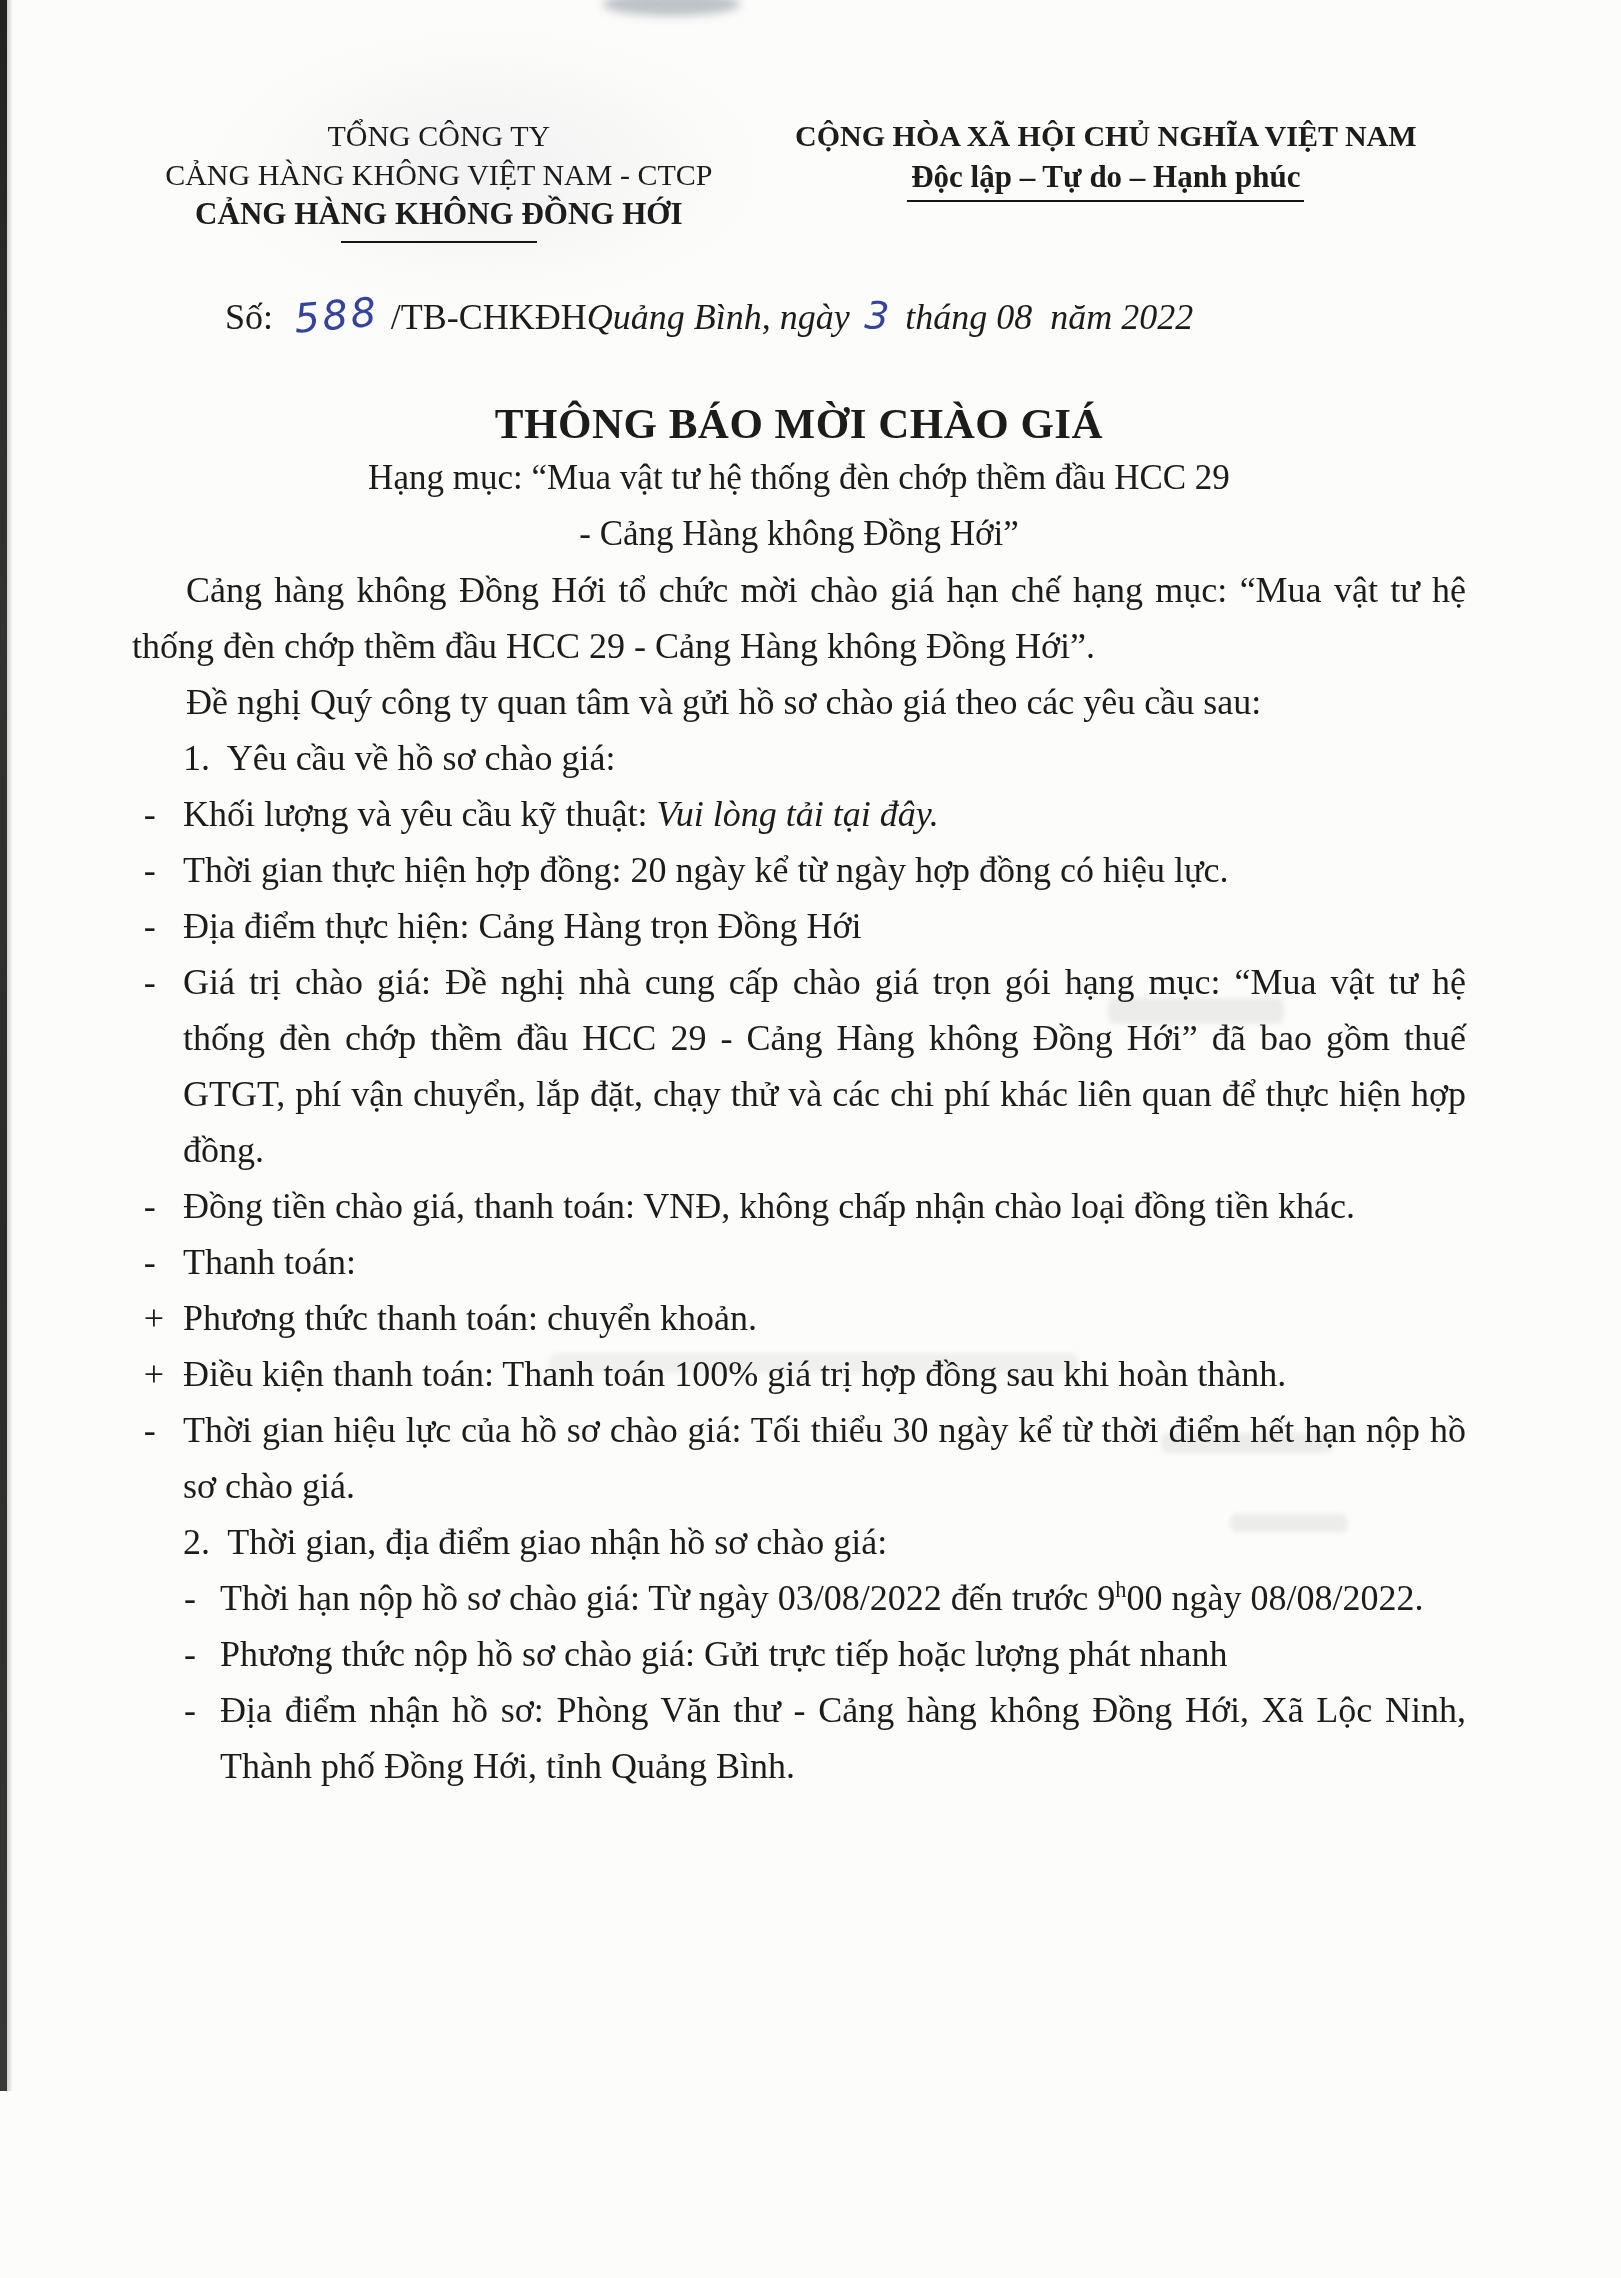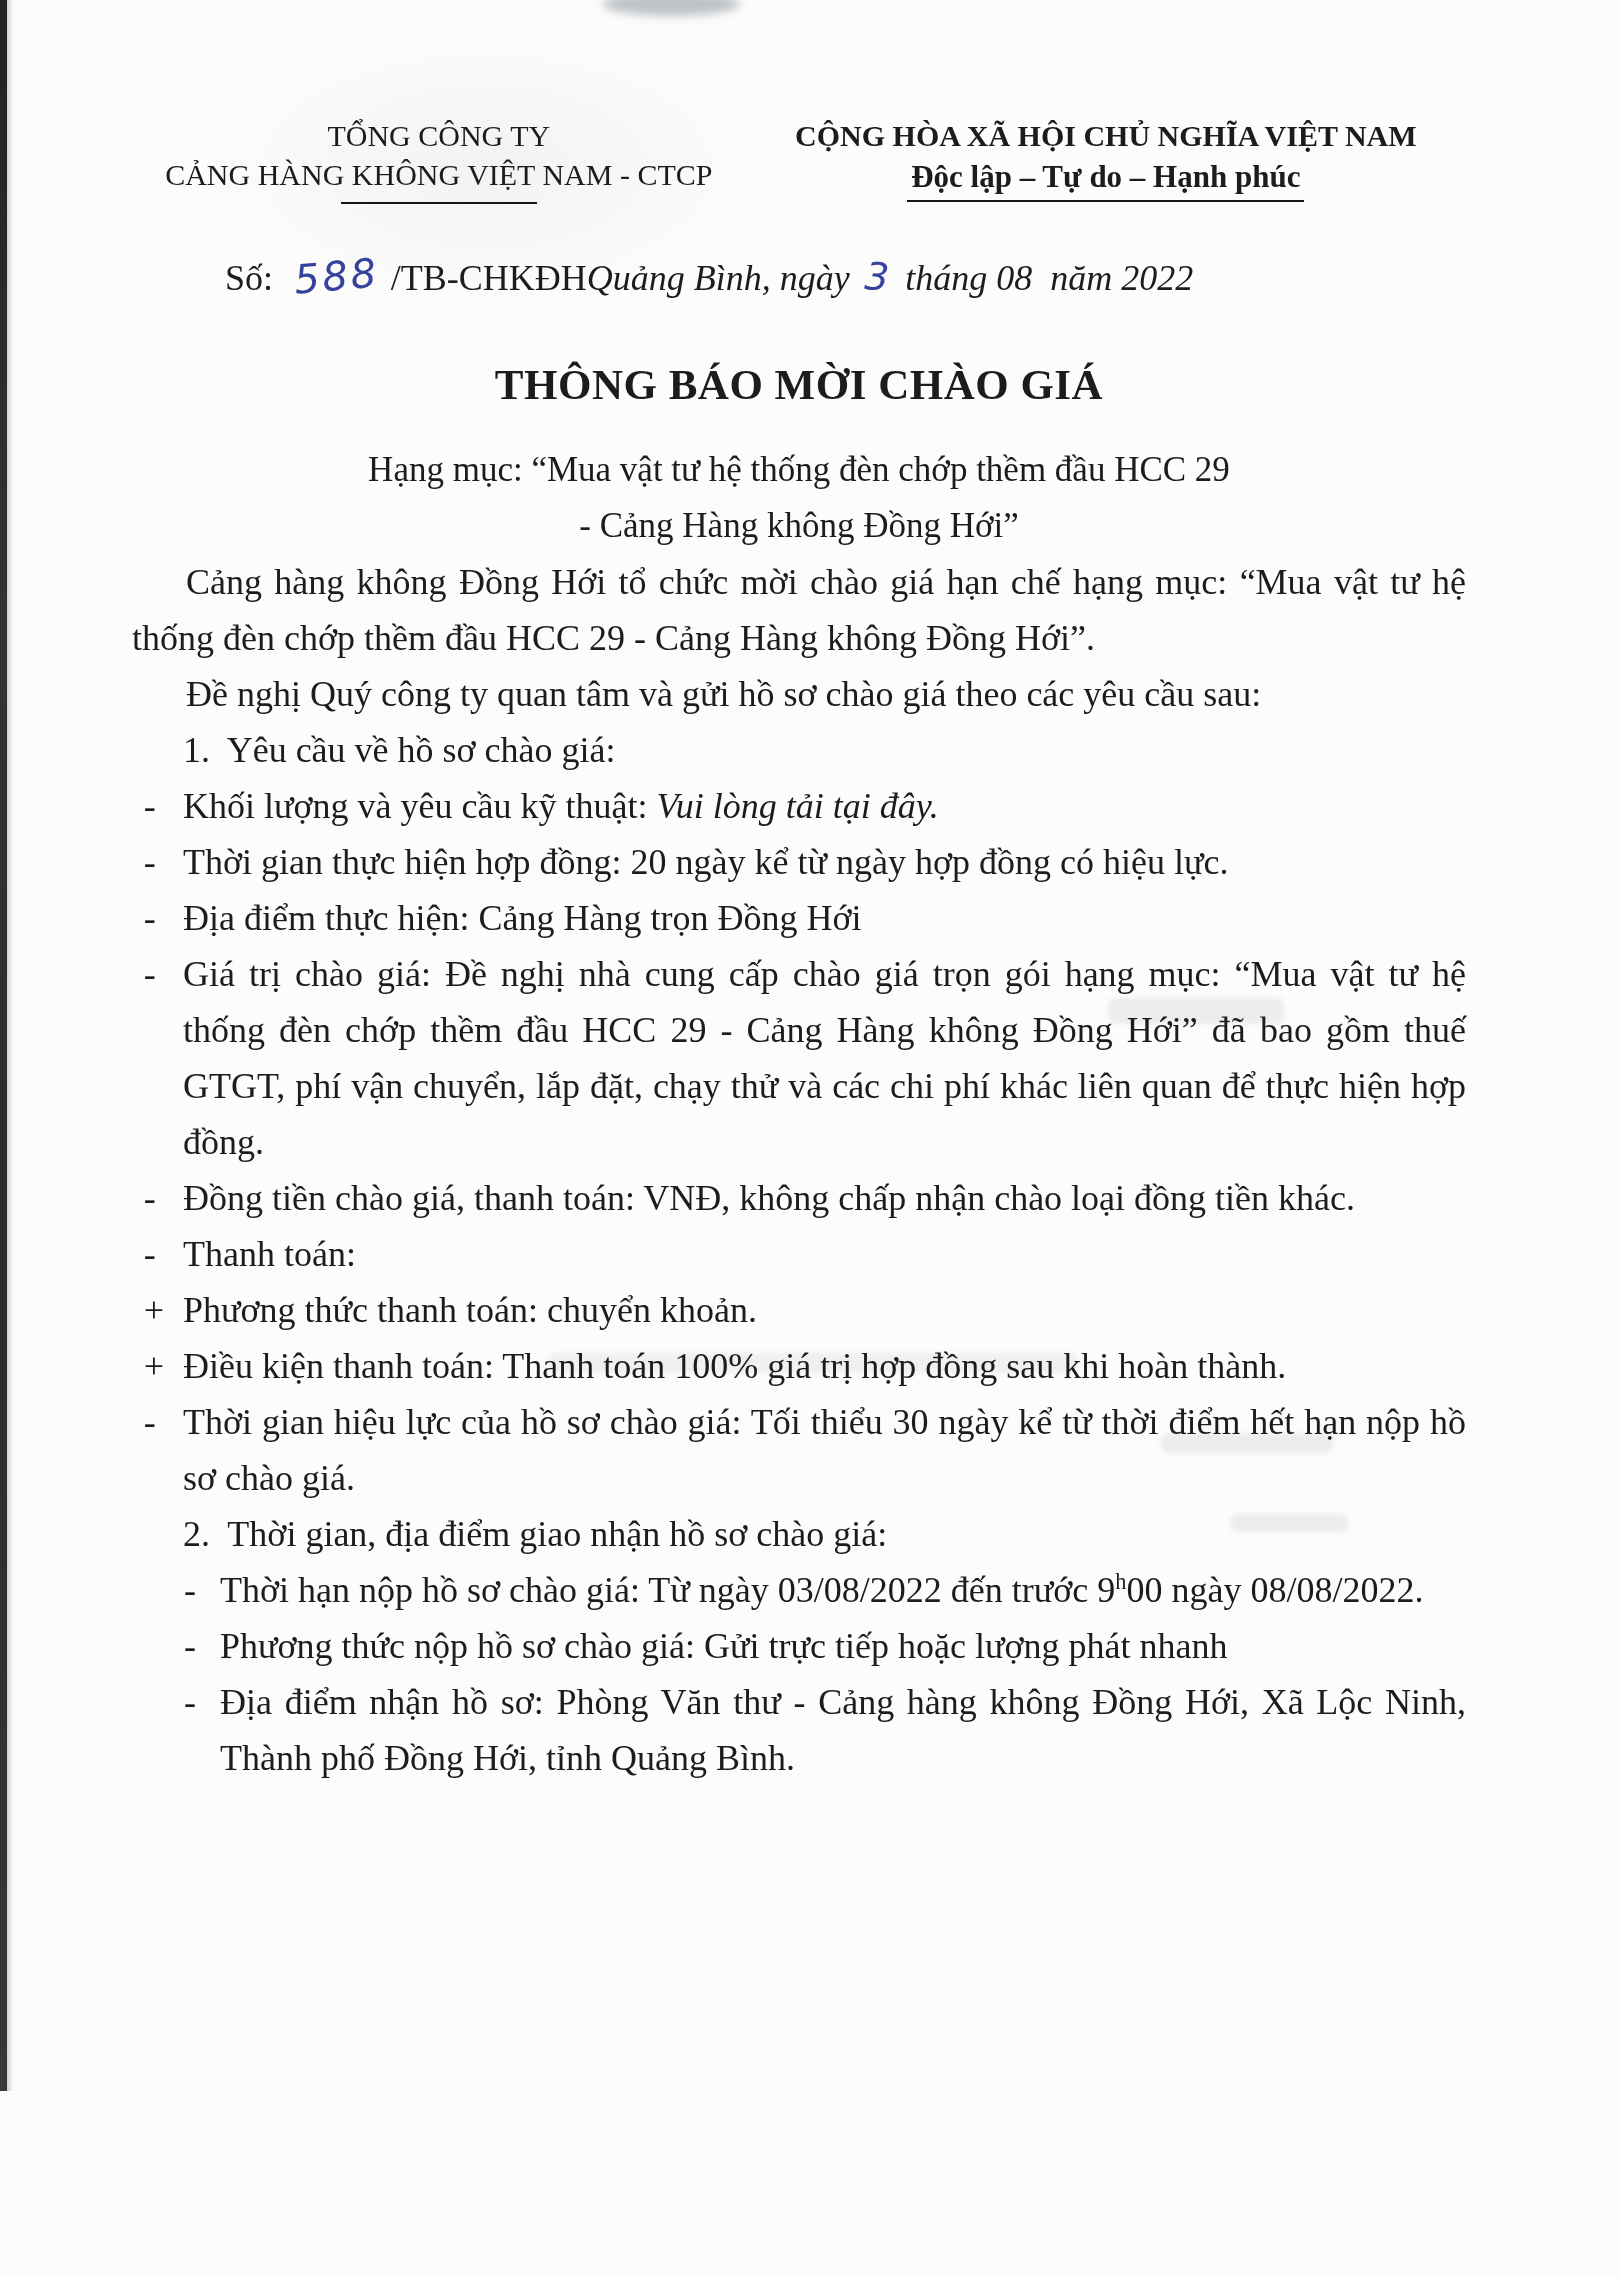--- a/index.html
+++ b/index.html
@@ -48,21 +48,21 @@
   
   .ref-row { display: flex; align-items: baseline; margin-top: 49px; font-size: 36px; }
   .doc-no { margin-left: 93px; white-space: pre; }
   .dateline { margin-left: auto; margin-right: 443px; font-style: italic; white-space: pre; }
   .hw { font-family: "DejaVu Sans", sans-serif; font-style: italic; color: #35429e; display: inline-block; }
   .hw-num { font-size: 40px; letter-spacing: 2.9px; transform: rotate(-5deg); margin: 0 11.8px; }
   .hw-day { font-size: 38px; transform: rotate(4deg); margin: 0 15.7px; }
 
   
   .title { text-align: center; font-size: 43px; font-weight: bold; letter-spacing: 0.5px; margin-top: 61px; }
-  .subtitle { text-align: center; font-size: 35px; line-height: 56px; margin-top: 33px; }
+  .subtitle { text-align: center; font-size: 35px; line-height: 56px; margin-top: 2px; }
 
   
   .body-text { font-size: 36px; line-height: 56px; }
   .para { text-align: justify; text-indent: 54px; }
   .sec-heading { font-size: 36px; font-weight: normal; margin-left: 51px; white-space: pre-wrap; }
   .li { position: relative; padding-left: 51px; }
   .li .marker { position: absolute; left: 11.8px; top: 0; }
   .li .txt { display: block; text-align: justify; }
   .li.sub { padding-left: 88px; }
   .li.sub .marker { left: 52px; }
@@ -79,20 +79,21 @@
   <div class="smudge smudge-top"></div>
   <div class="bleed bleed-1"></div>
   <div class="bleed bleed-2"></div>
   <div class="bleed bleed-3"></div>
   <div class="bleed bleed-4"></div>
 
   <header class="doc-header">
     <div class="org-block">
       <div>TỔNG CÔNG TY</div>
       <div>CẢNG HÀNG KHÔNG VIỆT NAM - CTCP</div>
+      <div class="org-line3">CẢNG HÀNG KHÔNG ĐỒNG HỚI</div>
       <div class="org-rule"></div>
     </div>
     <div class="national-block">
       <div class="national-line1">CỘNG HÒA XÃ HỘI CHỦ NGHĨA VIỆT NAM</div>
       <span class="national-line2">Độc lập – Tự do – Hạnh phúc</span>
     </div>
   </header>
 
   <div class="ref-row">
     <div class="doc-no"><span>Số: </span><span class="hw hw-num">588</span><span>/TB-CHKĐH</span></div>

